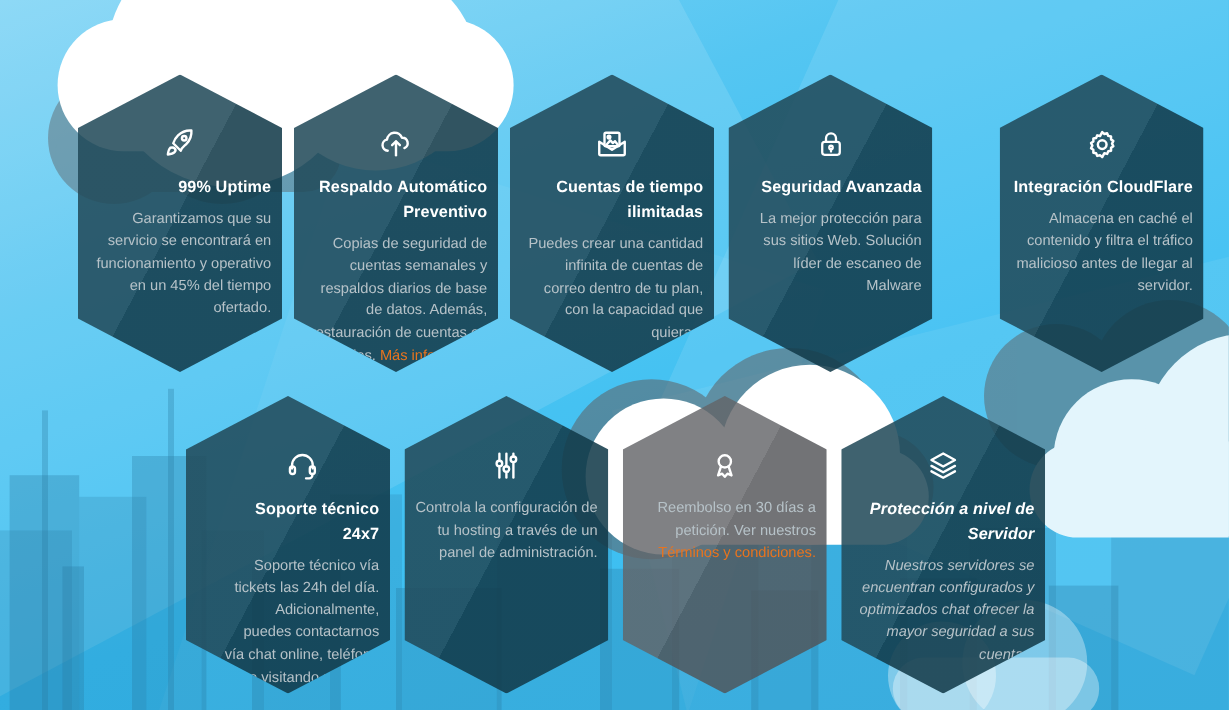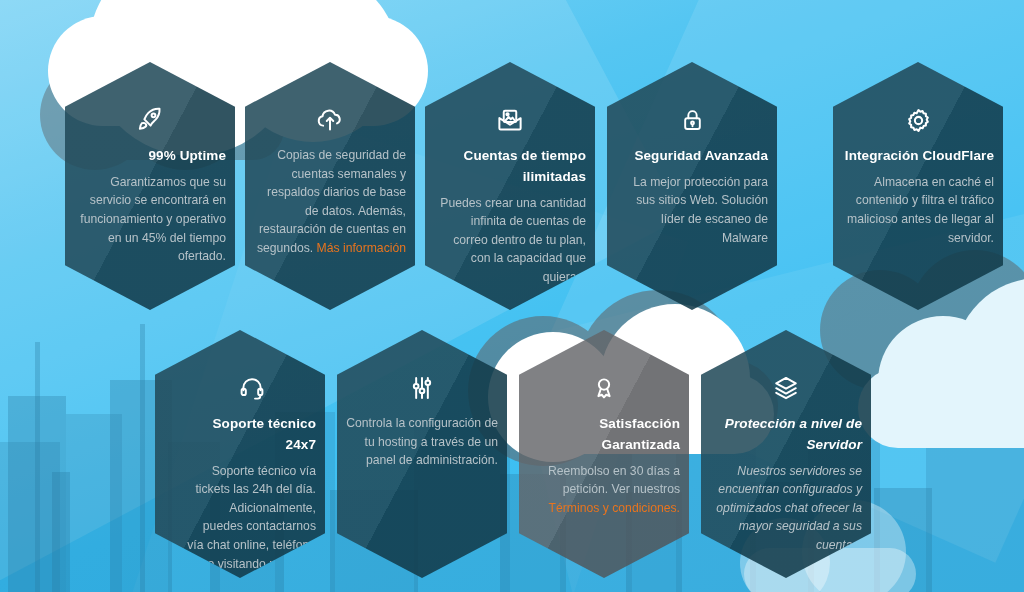--- a/index.html
+++ b/index.html
@@ -217,20 +217,21 @@
 <div class="hex r1" style="left:245px;">
   <div class="sheen"></div>
   <div class="inner">
     <div class="ico">
       <svg width="32" height="30" viewBox="0 0 24 24" fill="none" stroke="#fff" stroke-width="1.6" stroke-linecap="round" stroke-linejoin="round">
         <path d="M6.5 16.5A3.8 3.8 0 016 9a5.2 5.2 0 0110 -1.2 3.6 3.6 0 011.6 6.9"></path>
         <path d="M12 19.5V10.5"></path>
           <path d="M9.4 12.8L12 10.2l2.6 2.6"></path>
       </svg>
     </div>
+    <h3>Respaldo Automático Preventivo</h3>
     <p><span>Copias de seguridad de cuentas semanales y respaldos diarios de base de datos. Además, restauración de cuentas en segundos.</span>
       <a class="more" href="#">Más información</a></p>
   </div>
 </div>
 
 <div class="hex r1" style="left:425px;">
   <div class="sheen"></div>
   <div class="inner">
     <div class="ico">
       <svg width="32" height="30" viewBox="0 0 24 24" fill="none" stroke="#fff" stroke-width="1.6" stroke-linecap="round" stroke-linejoin="round">
@@ -313,21 +314,20 @@
 
 <div class="hex r2 grey-hex" style="left:519px;">
   <div class="sheen"></div>
   <div class="inner">
     <div class="ico">
       <svg width="28" height="30" viewBox="0 0 24 24" fill="none" stroke="#fff" stroke-width="1.7" stroke-linecap="round" stroke-linejoin="round">
         <circle cx="12" cy="9" r="4.4"></circle>
         <path d="M9.3 12.6L7.2 19l2.9-1.2L12 20l1.9-2.2 2.9 1.2-2.1-6.4"></path>
       </svg>
     </div>
-    <h3>Satisfacción Garantizada</h3>
     <p><span>Reembolso en 30 días a petición. Ver nuestros </span><a class="more" href="#">Términos y condiciones.</a></p>
   </div>
 </div>
 
 <div class="hex r2" style="left:701px;font-style:italic;">
   <div class="sheen"></div>
   <div class="inner">
     <div class="ico">
       <svg width="30" height="28" viewBox="0 0 24 24" fill="none" stroke="#fff" stroke-width="1.7" stroke-linecap="round" stroke-linejoin="round">
         <path d="M12 3.4L3.6 8 12 12.6 20.4 8 12 3.4z"></path>

